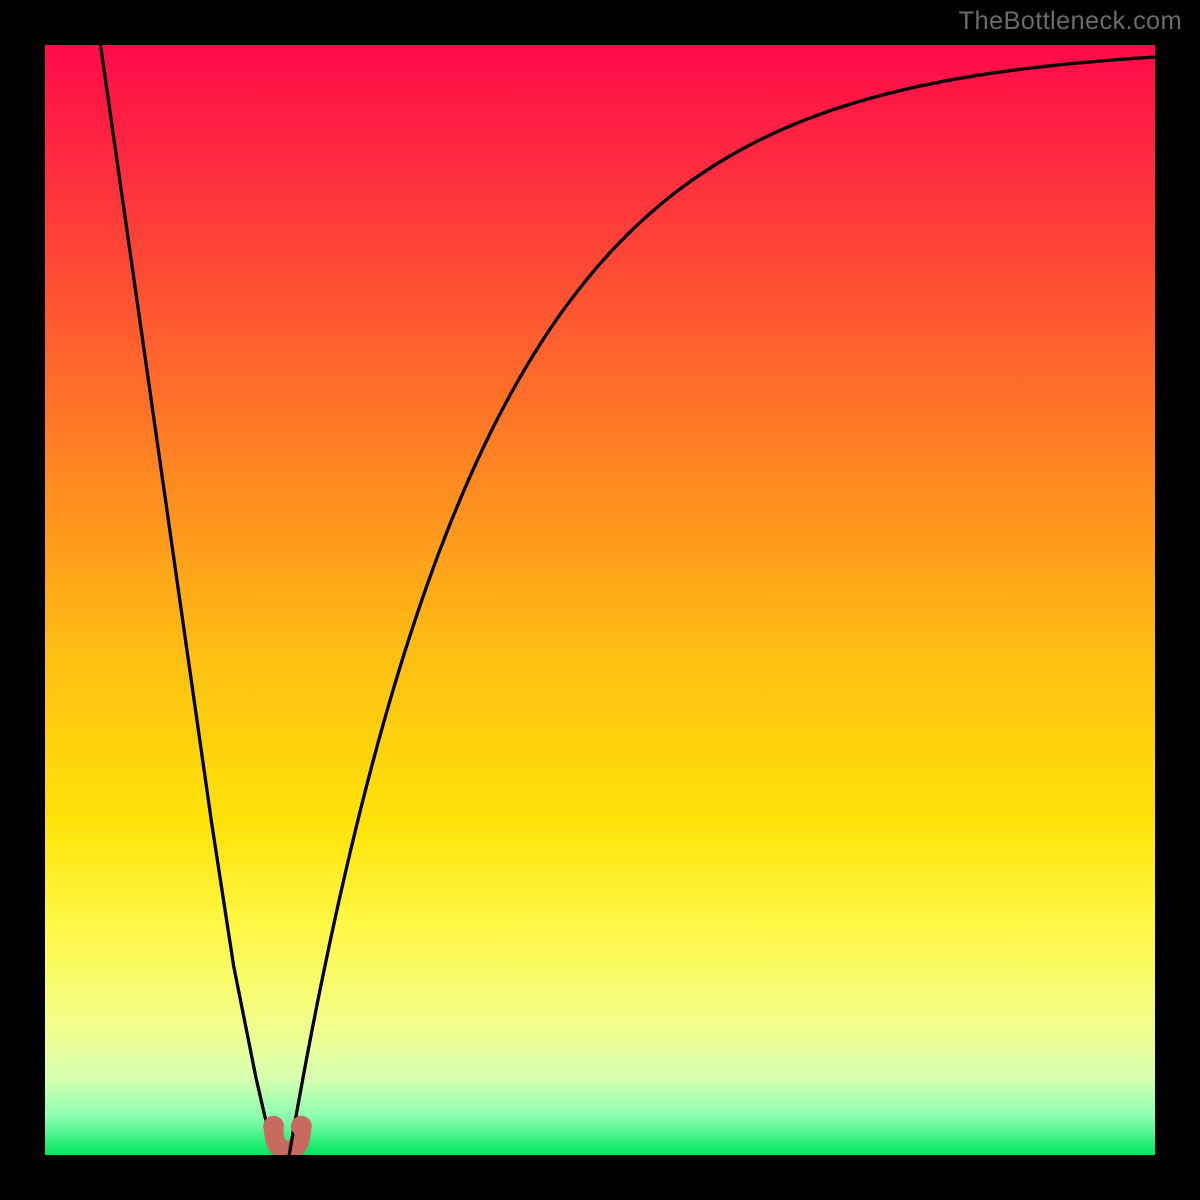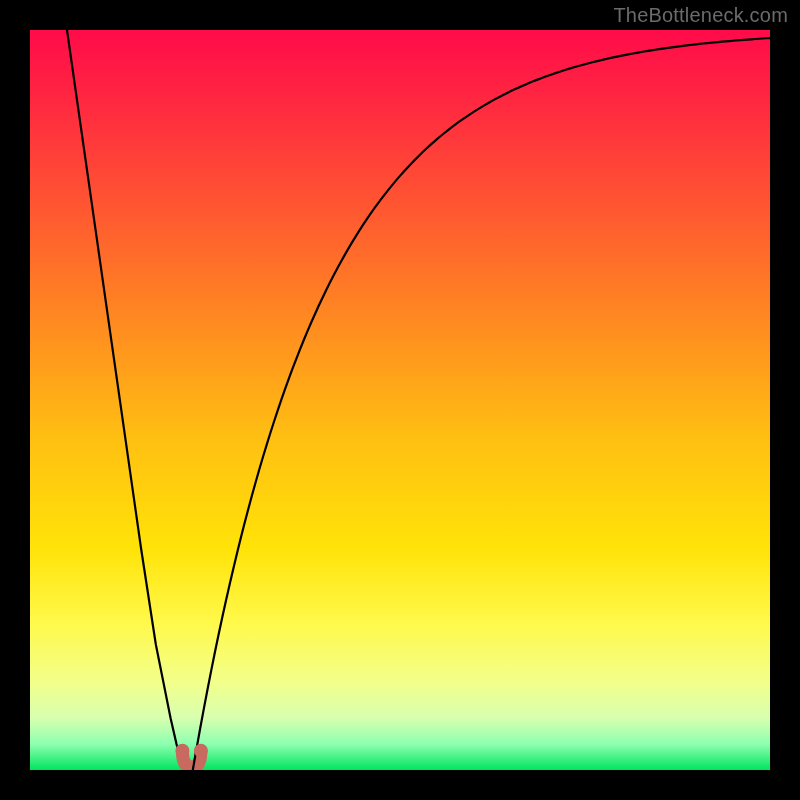--- a/index.html
+++ b/index.html
@@ -31,21 +31,21 @@
   }
   .curve-svg {
     position: absolute;
     left: 0; top: 0; width: 100%; height: 100%;
   }
   .watermark {
     position: absolute;
     top: 4px;
     right: 12px;
     color: #6b6b6b;
-    font-size: 20px;
+    font-size: 17px;
     font-weight: 500;
     letter-spacing: 0.2px;
     user-select: none;
   }
 </style>
 </head>
 <body>
 
 <div class="frame">
 

